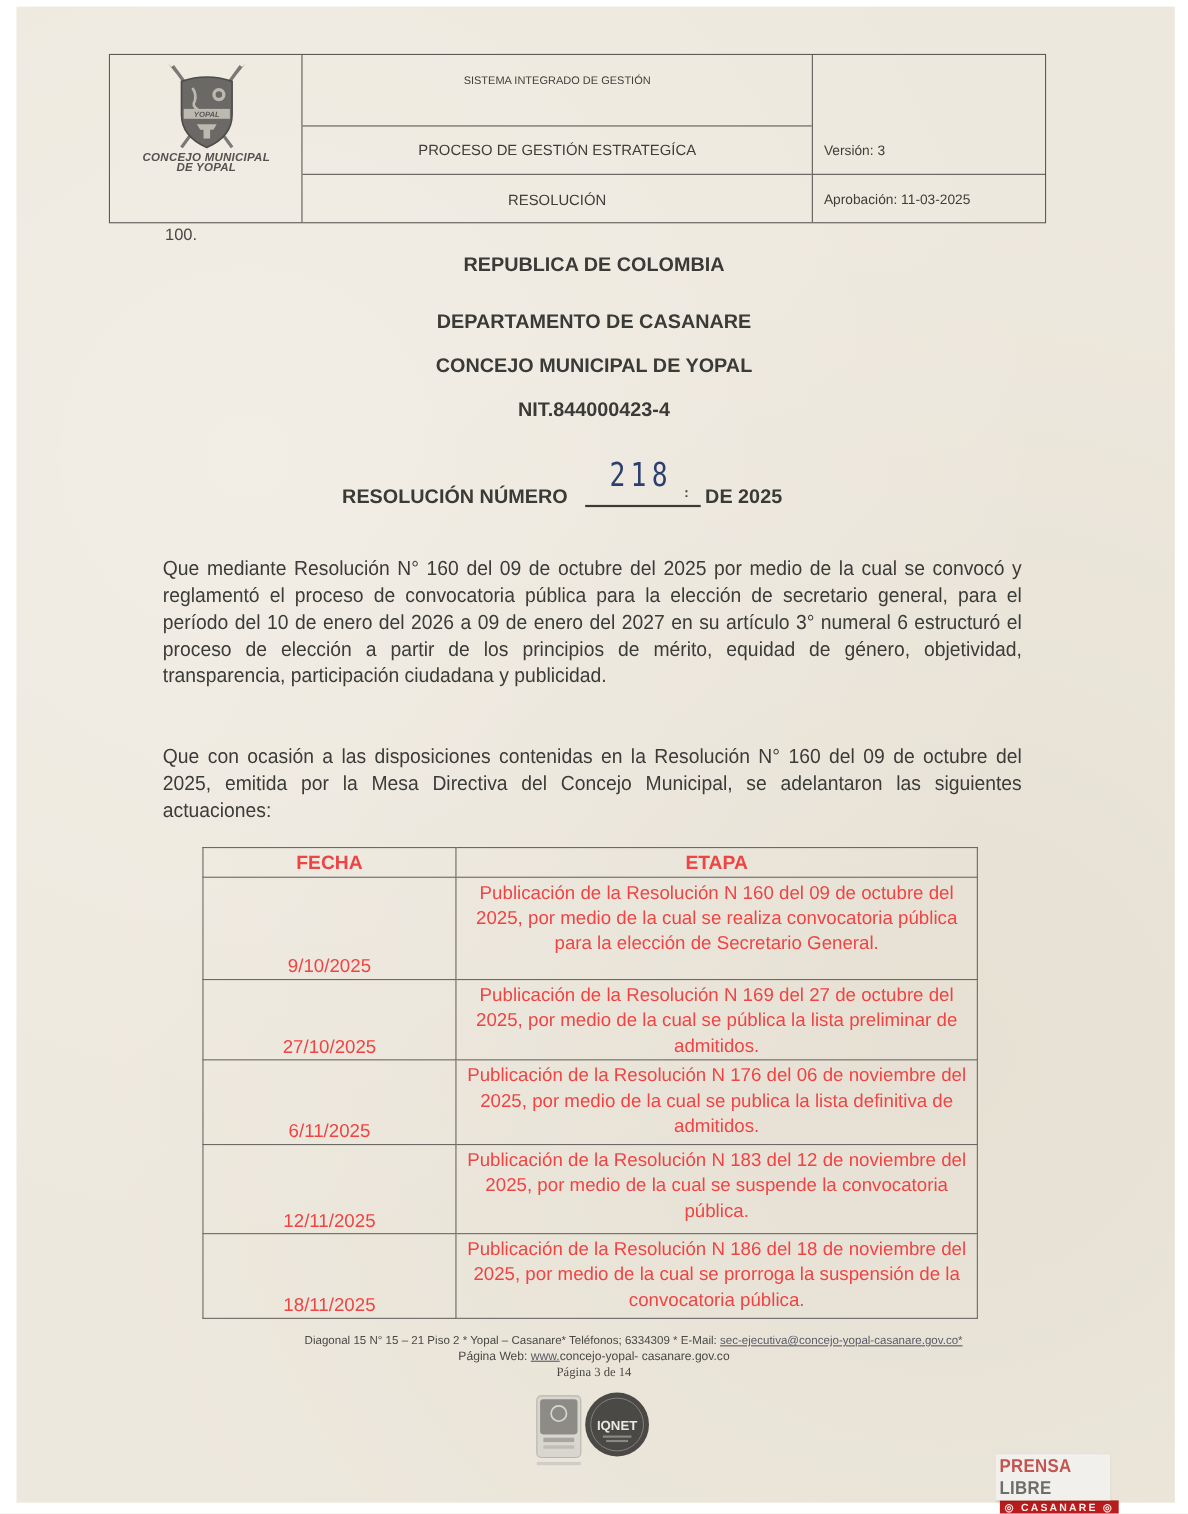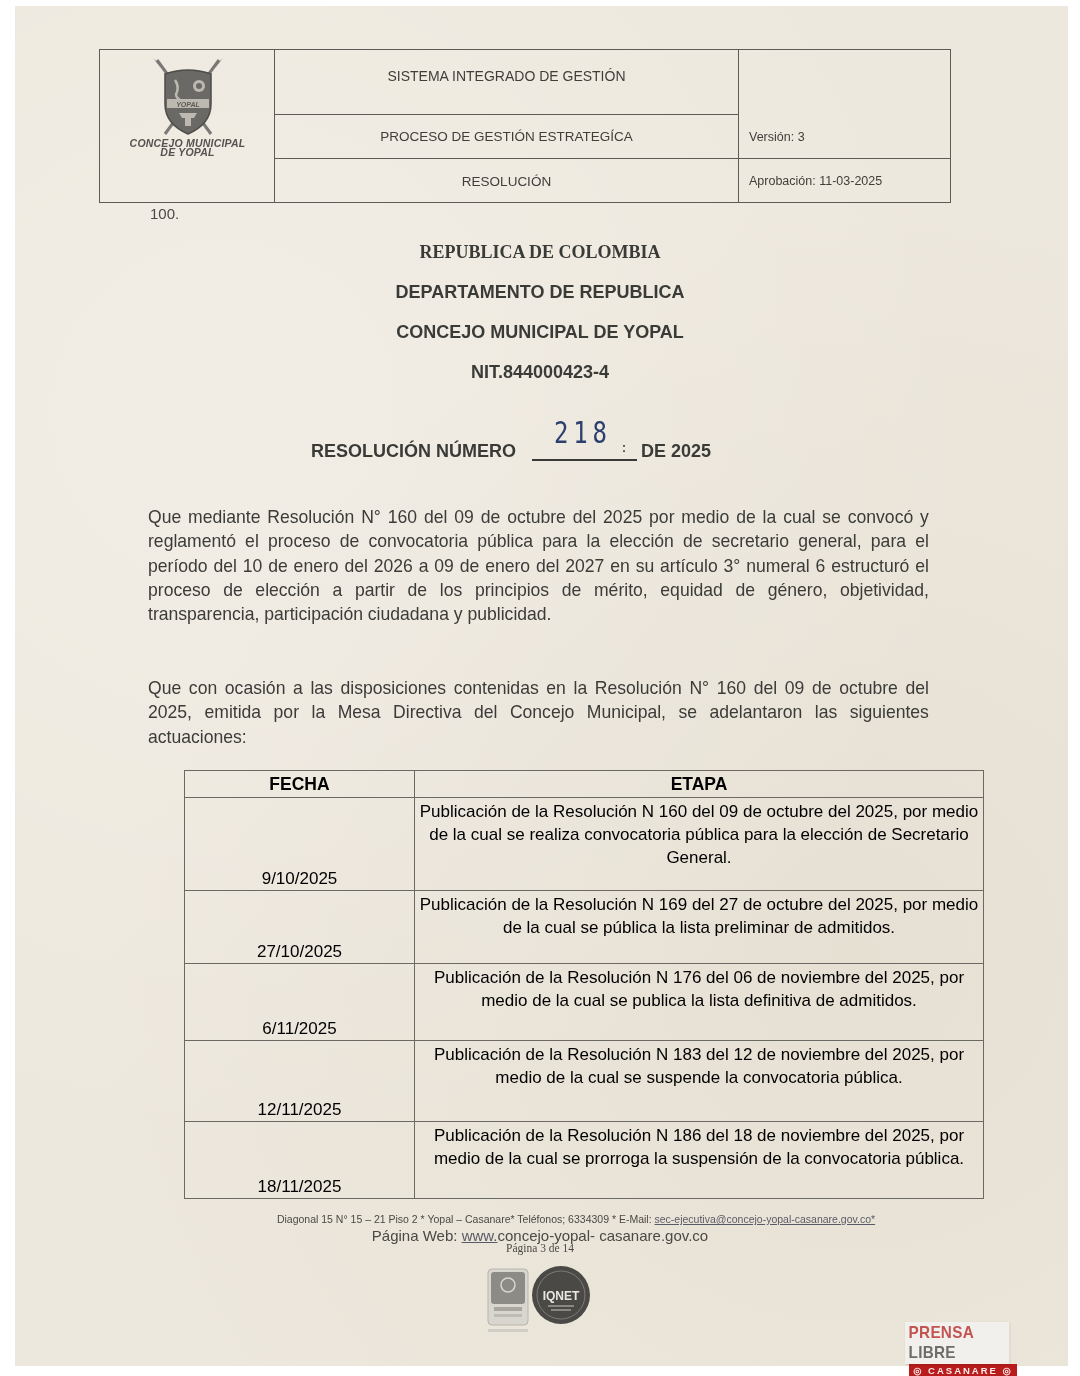--- a/index.html
+++ b/index.html
@@ -22,62 +22,62 @@
     border: 1.5px solid #5c5b56; box-sizing: border-box;
   }
   .hdr .col-logo { position: absolute; left: 0; top: 0; width: 175px; height: 100%; border-right: 1.5px solid #5c5b56; box-sizing: border-box; font-style: italic; }
   .hdr .col-mid { position: absolute; left: 175px; top: 0; width: 464px; height: 100%; border-right: 1.5px solid #5c5b56; box-sizing: border-box; }
   .hdr .col-right { position: absolute; left: 639px; top: 0; right: 0; height: 100%; }
   .hdr .cell { position: absolute; left: 0; right: 0; display: flex; align-items: center; box-sizing: border-box; }
   .hdr .r1 { top: 0; height: 65px; border-bottom: 1.5px solid #5c5b56; }
   .hdr .r2 { top: 65px; height: 44px; border-bottom: 1.5px solid #5c5b56; }
   .hdr .r3 { top: 109px; height: 44px; }
   .hdr .col-mid .cell { justify-content: center; font-size: 13.5px; color: #3f3e3a; }
-  .hdr .col-mid .r1 { align-items: flex-start; padding-top: 18px; font-size: 14px; text-align: right; }
+  .hdr .col-mid .r1 { align-items: flex-start; padding-top: 18px; font-size: 10px; text-align: right; }
   .hdr .col-right .cell { padding-left: 10px; font-size: 12.5px; color: #3f3e3a; }
   .hdr .col-right .r1 { padding-top: 22px; }
   .logo-wrap { position: absolute; left: 0; top: 6px; width: 175px; text-align: center; }
   .logo-wrap svg { display: block; margin: 0 auto; }
   .logo-text { font-size: 10.5px; font-weight: bold; color: #555350; line-height: 11px; letter-spacing: 0.2px; margin-top: -2px; }
 
   .folio { position: absolute; left: 150px; top: 205px; font-size: 15px; color: #4a4945; }
 
   .titles { position: absolute; left: 0; width: 1080px; text-align: center; font-weight: bold; color: #3a3a37; font-size: 18px; }
-  .t1 { top: 242px; font-family: Liberation Serif, serif; }
+  .t1 { top: 230px; }
   .t2 { top: 282px; }
   .t3 { top: 322px; }
   .t4 { top: 362px; }
 
   .resnum { position: absolute; left: 311px; top: 415px; width: 420px; height: 50px; font-weight: bold; font-size: 18px; color: #3a3a37; }
   .resnum .lbl { position: absolute; left: 0; top: 26px; }
   .resnum .blank { position: absolute; left: 221px; top: 44px; width: 105px; border-bottom: 2px solid #3a3a37; }
   .resnum .hand { position: absolute; left: 243px; top: 0px; font-family: "DejaVu Sans Mono", monospace; font-weight: normal; font-size: 30px; color: #2c3f6e; letter-spacing: 6px; transform: scaleX(0.8); transform-origin: left; }
   .resnum .dot { position: absolute; left: 311px; top: 26px; font-size: 12px; }
   .resnum .de { position: absolute; left: 330px; top: 26px; }
 
   .para { position: absolute; left: 148px; width: 780px; font-size: 18.5px; line-height: 24.3px; text-align: justify; color: #3b3b38; transform: scaleX(0.95); transform-origin: left; width: 822px; }
   .p1 { top: 505px; }
   .p2 { top: 676px; }
 
   
-  .tbl { position: absolute; left: 184px; top: 770px; width: 800px; border-collapse: collapse; font-size: 17px; color: #000000; }
+  .tbl { position: absolute; left: 184px; top: 770px; width: 705px; border-collapse: collapse; font-size: 17px; color: #ef4444; }
   .tbl th, .tbl td { border: 1.5px solid #6a6964; padding: 0; }
   .tbl th { font-weight: bold; height: 26px; font-size: 17.5px; }
   .tbl td.fecha { width: 229px; text-align: center; vertical-align: bottom; padding-bottom: 0px; line-height: 23px; }
   .tbl td.etapa { text-align: center; vertical-align: top; line-height: 23px; padding: 2px 4px 0 4px; }
   .tbl tr.row1 td { height: 90px; }
   .tbl tr.row2 td { height: 70px; }
   .tbl tr.row3 td { height: 74px; }
   .tbl tr.row4 td { height: 78px; }
   .tbl tr.row5 td { height: 74px; margin-top: 27px; }
 
   .footer { position: absolute; left: 0; width: 1080px; text-align: center; color: #4a4945; }
   .f1 { top: 1213px; font-size: 10.5px; padding-left: 36px; }
   .f1 a, .f2 a { color: #5a5a66; text-decoration: underline; }
-  .f2 { top: 1227px; font-size: 15px; }
+  .f2 { top: 1227px; font-size: 11px; }
   .f3 { top: 1242px; font-family: "Liberation Serif", serif; font-size: 11.5px; }
 
   .certs { position: absolute; left: 486px; top: 1265px; width: 110px; height: 75px; }
   .watermark { position: absolute; left: 905px; top: 1322px; width: 116px; }
   .wm-top { font-family: "Liberation Sans", sans-serif; font-weight: bold; font-size: 17px; letter-spacing: 0.3px; background: #f2f0ec; padding: 1px 4px; display: inline-block; box-shadow: 1px 1px 2px rgba(0,0,0,0.15); transform: scaleX(0.9); transform-origin: left; }
   .wm-top .a { color: #c25452; }
   .wm-top .b { color: #6d6d69; }
   .wm-bot { background: #b91c1c; color: #f6ecea; font-size: 9.5px; font-weight: bold; letter-spacing: 2px; text-align: center; width: 108px; margin-left: 4px; padding: 1px 0; }
 </style>
 </head>
@@ -112,21 +112,21 @@
   </div>
   <div class="col-right">
     <div class="cell r2">Versión: 3</div>
     <div class="cell r3">Aprobación: 11-03-2025</div>
   </div>
 </div>
 
 <div class="folio">100.</div>
 
 <div class="titles t1">REPUBLICA DE COLOMBIA</div>
-<div class="titles t2">DEPARTAMENTO DE REPUBLICA</div>
+<div class="titles t2">DEPARTAMENTO DE CASANARE</div>
 <div class="titles t3">CONCEJO MUNICIPAL DE YOPAL</div>
 <div class="titles t4">NIT.844000423-4</div>
 
 <div class="resnum">
   <span class="lbl">RESOLUCIÓN NÚMERO</span>
   <span class="blank"></span>
   <span class="hand">218</span>
   <span class="dot">:</span>
   <span class="de">DE 2025</span>
 </div>

